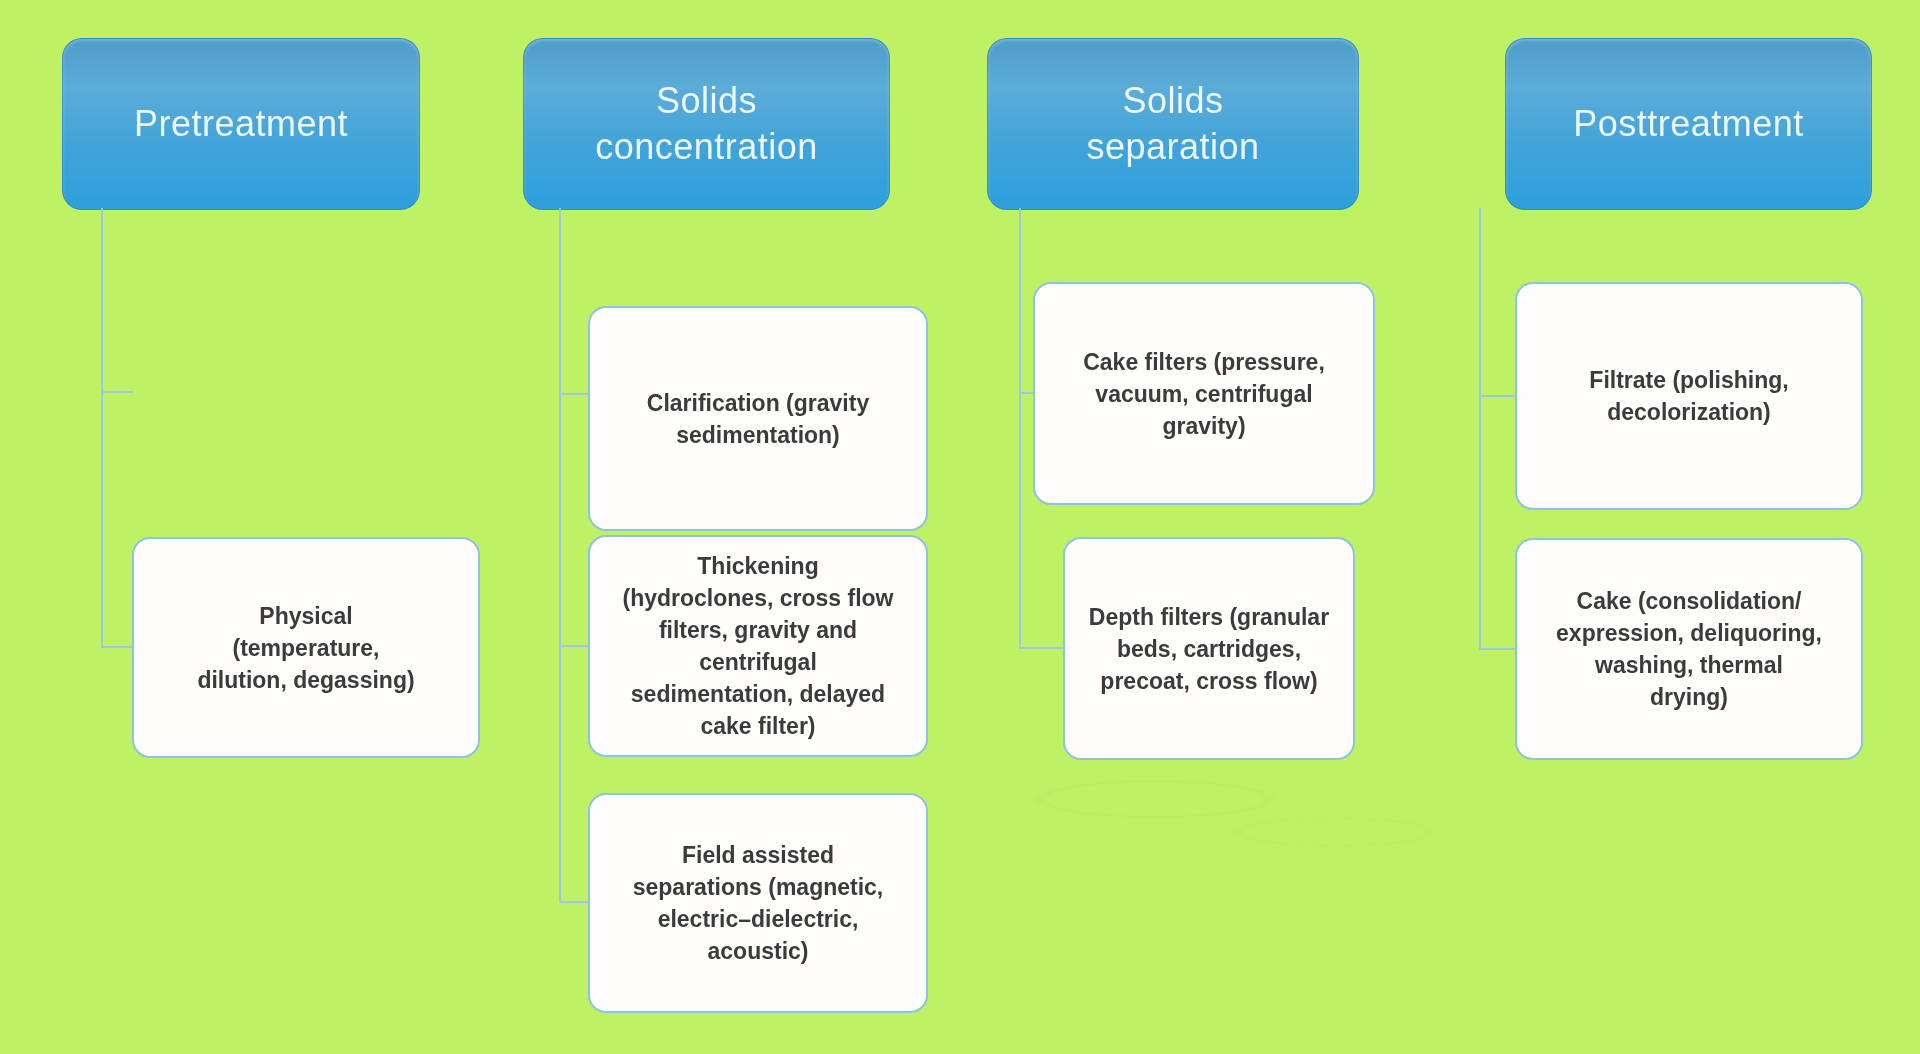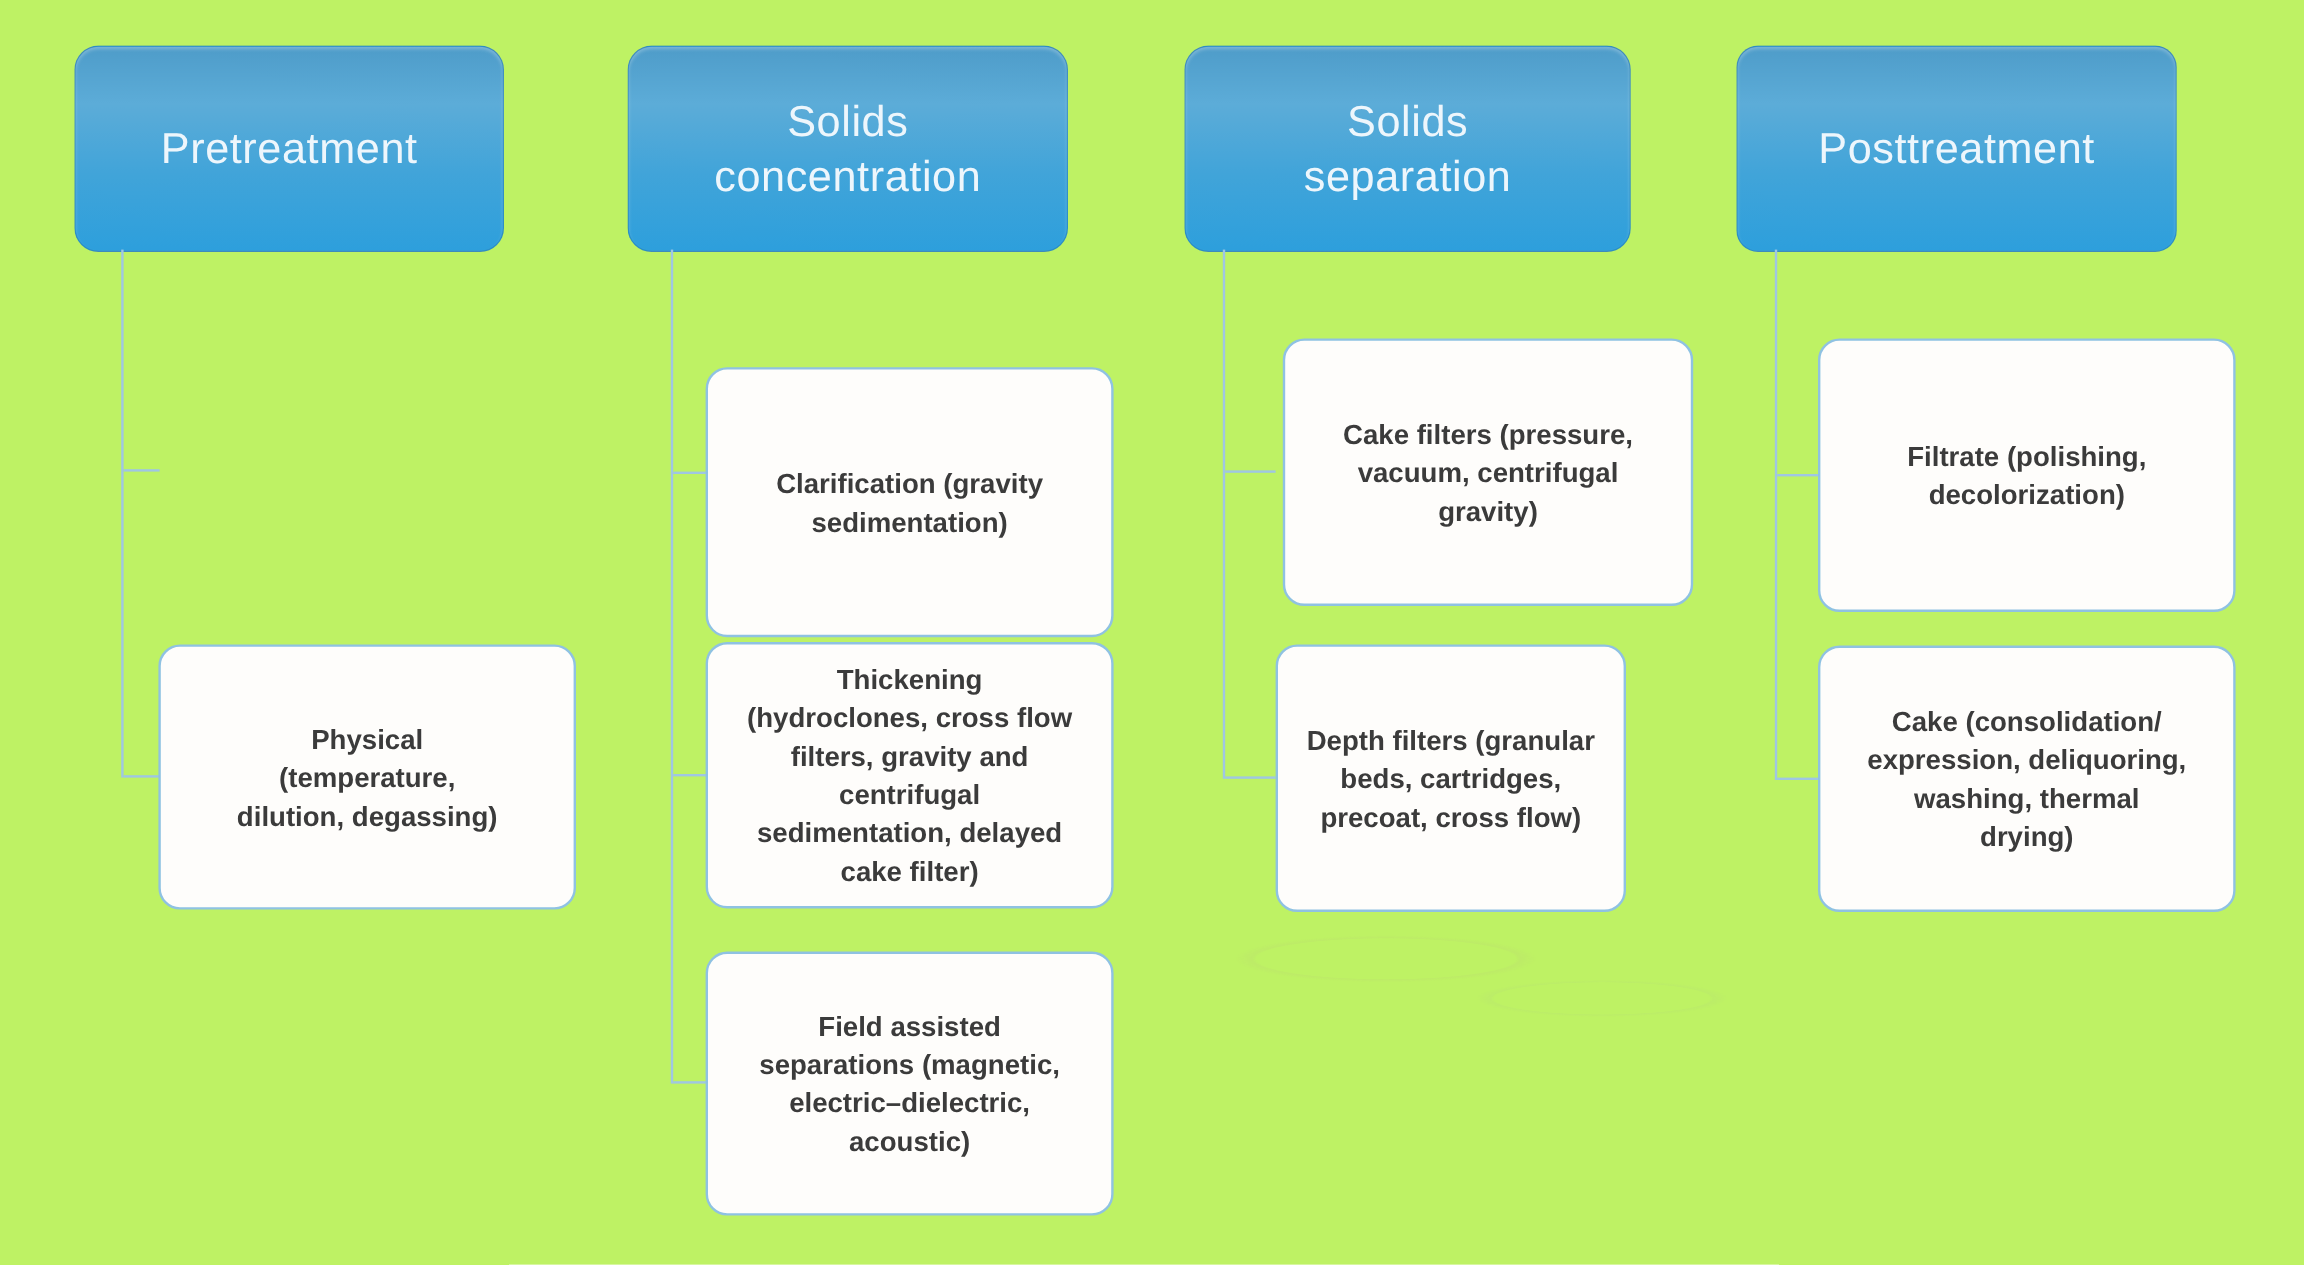--- a/index.html
+++ b/index.html
@@ -112,32 +112,32 @@
 cake filter)</span>
   </div>
 
   <div class="header-box" style="left:987px; top:38px; width:370px; height:170px;">
     <span class="header-text">Solids
 separation</span>
   </div>
   <div class="vline" style="left:1019px; top:208px; height:441px;"></div>
   <div class="hstub" style="left:1021px; top:392px; width:42px;"></div>
   <div class="hstub" style="left:1021px; top:647px; width:42px;"></div>
-  <div class="child-box" style="left:1069px; top:282px; width:342px; height:223px;">
+  <div class="child-box" style="left:1033px; top:282px; width:342px; height:223px;">
     <span class="child-text">Cake filters (pressure,
 vacuum, centrifugal
 gravity)</span>
   </div>
   <div class="child-box" style="left:1063px; top:537px; width:292px; height:223px;">
     <span class="child-text">Depth filters (granular
 beds, cartridges,
 precoat, cross flow)</span>
   </div>
 
-  <div class="header-box" style="left:1447px; top:38px; width:365px; height:170px;border-radius:18px;">
+  <div class="header-box" style="left:1505px; top:38px; width:365px; height:170px;">
     <span class="header-text">Posttreatment</span>
   </div>
   <div class="vline" style="left:1479px; top:208px; height:442px;"></div>
   <div class="hstub" style="left:1481px; top:395px; width:34px;"></div>
   <div class="hstub" style="left:1481px; top:648px; width:34px;"></div>
   <div class="child-box" style="left:1515px; top:282px; width:348px; height:228px;">
     <span class="child-text">Filtrate (polishing,
 decolorization)</span>
   </div>
   <div class="child-box" style="left:1515px; top:538px; width:348px; height:222px;">

